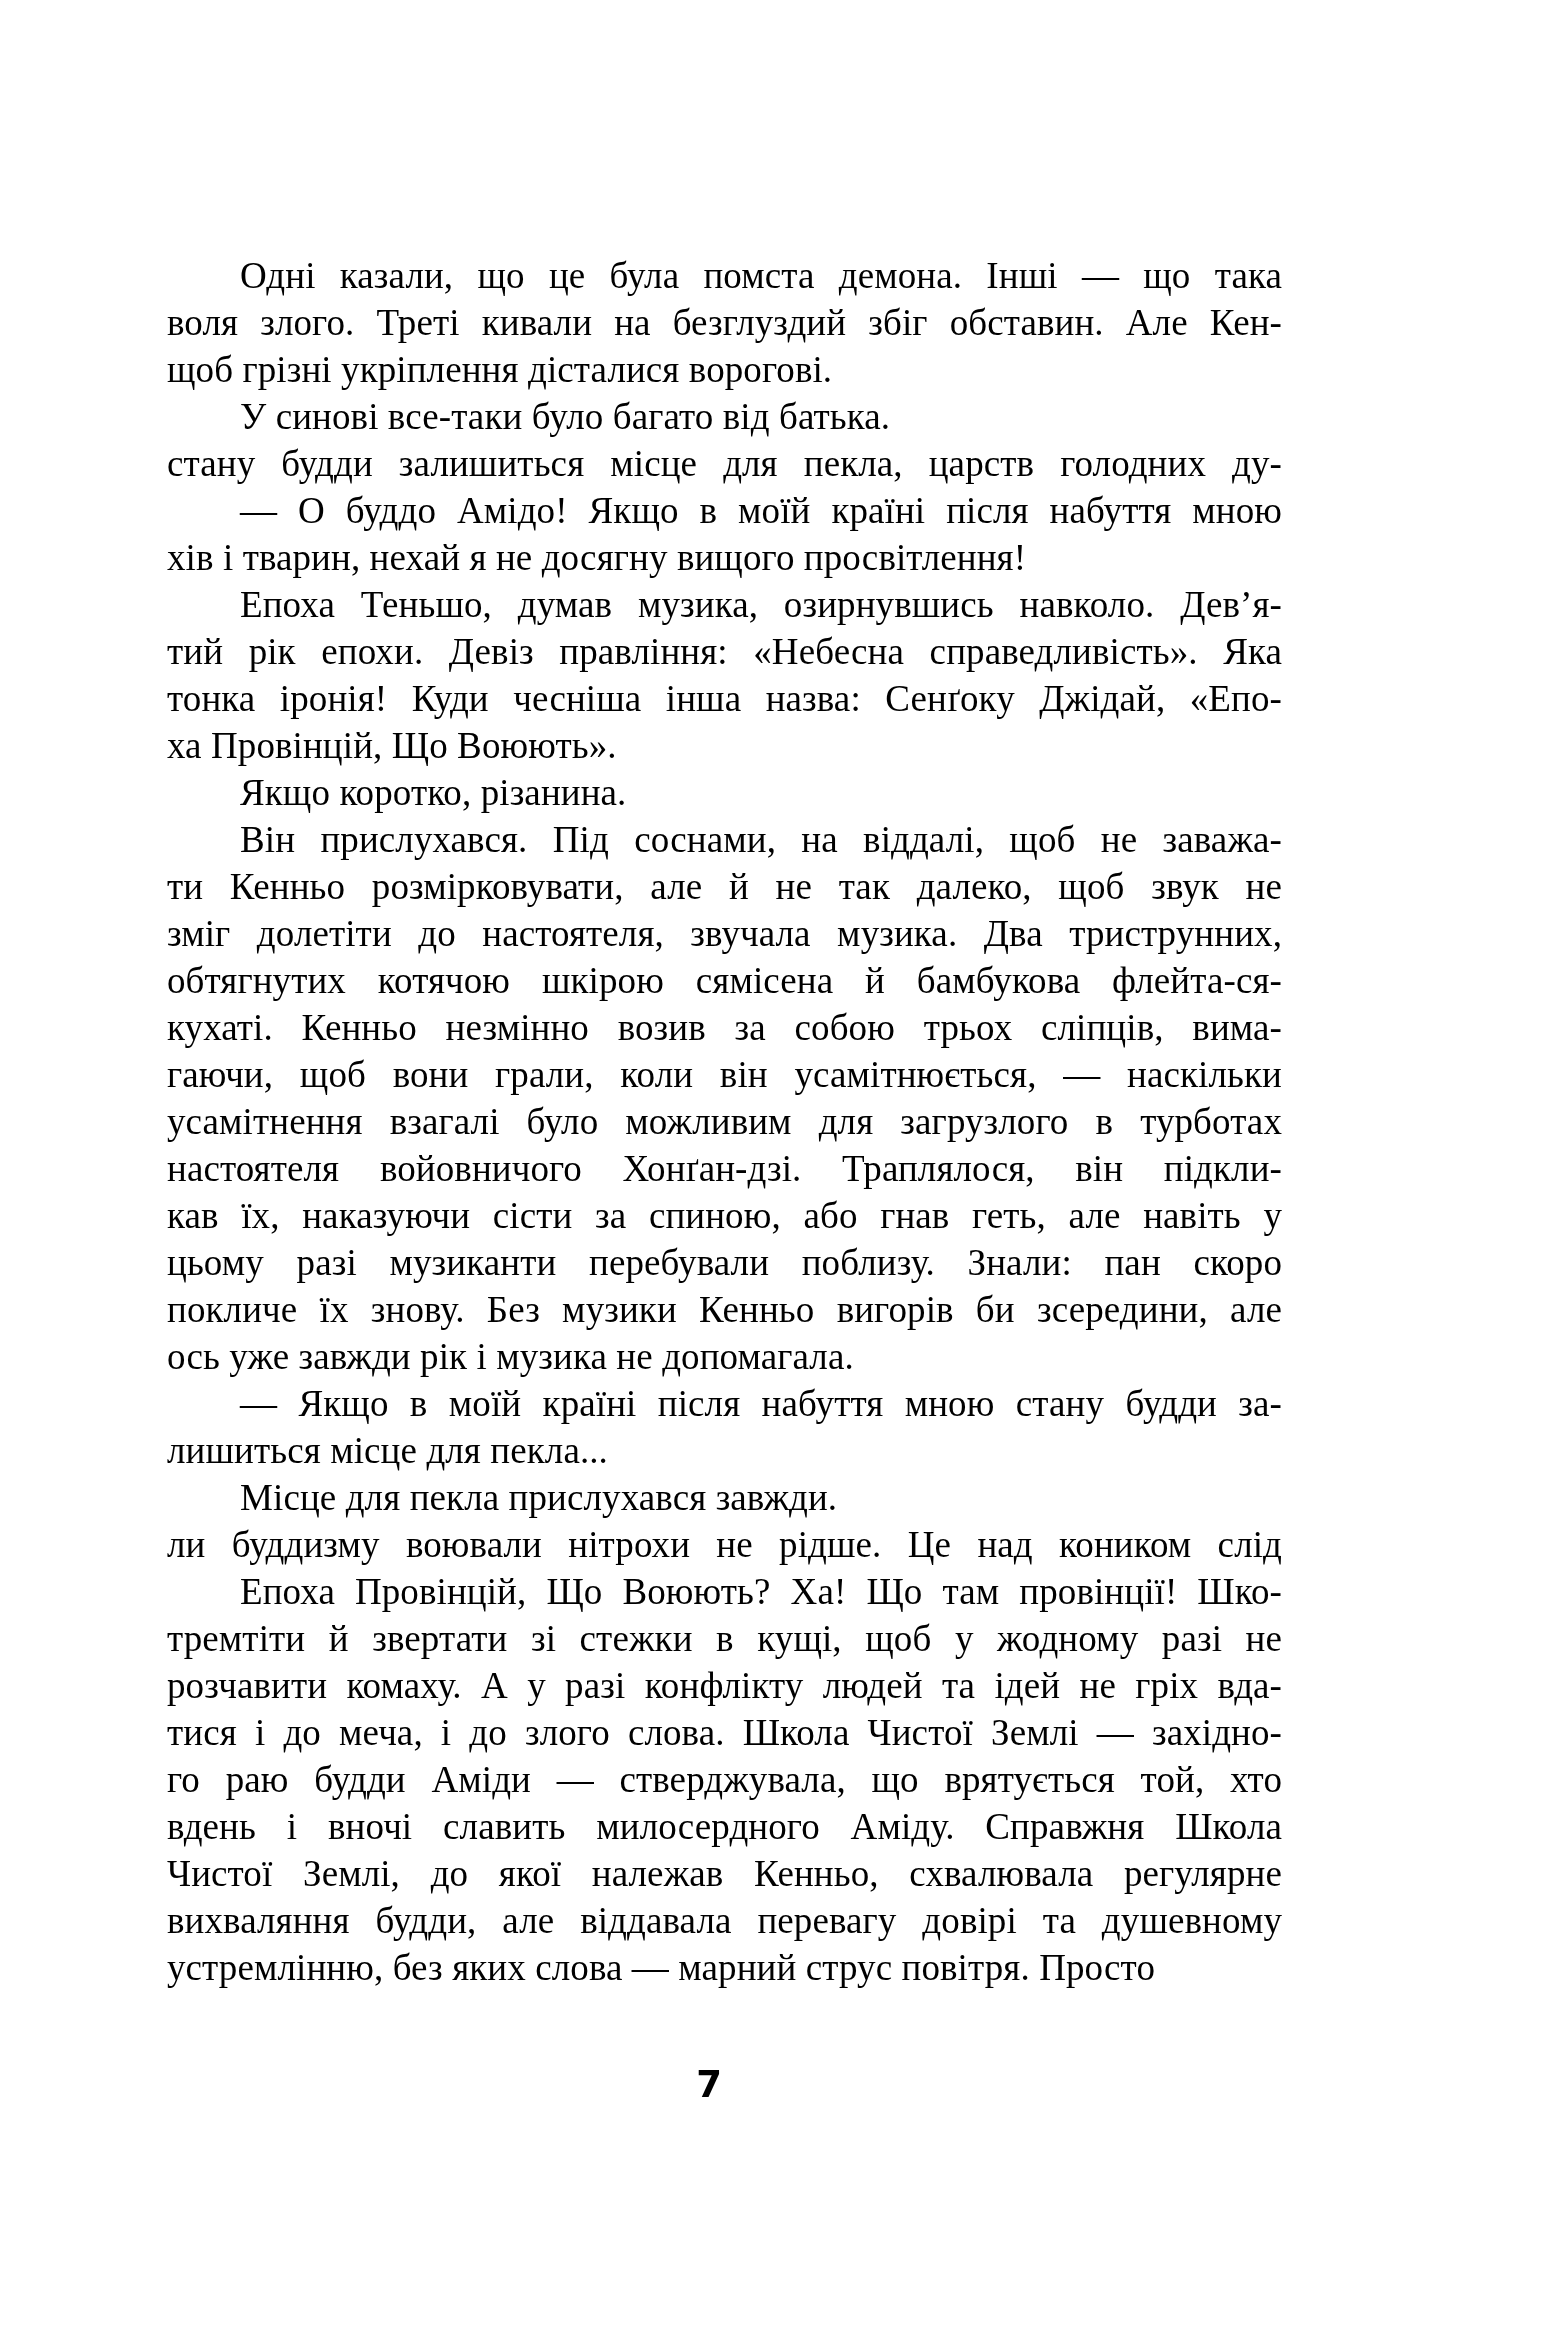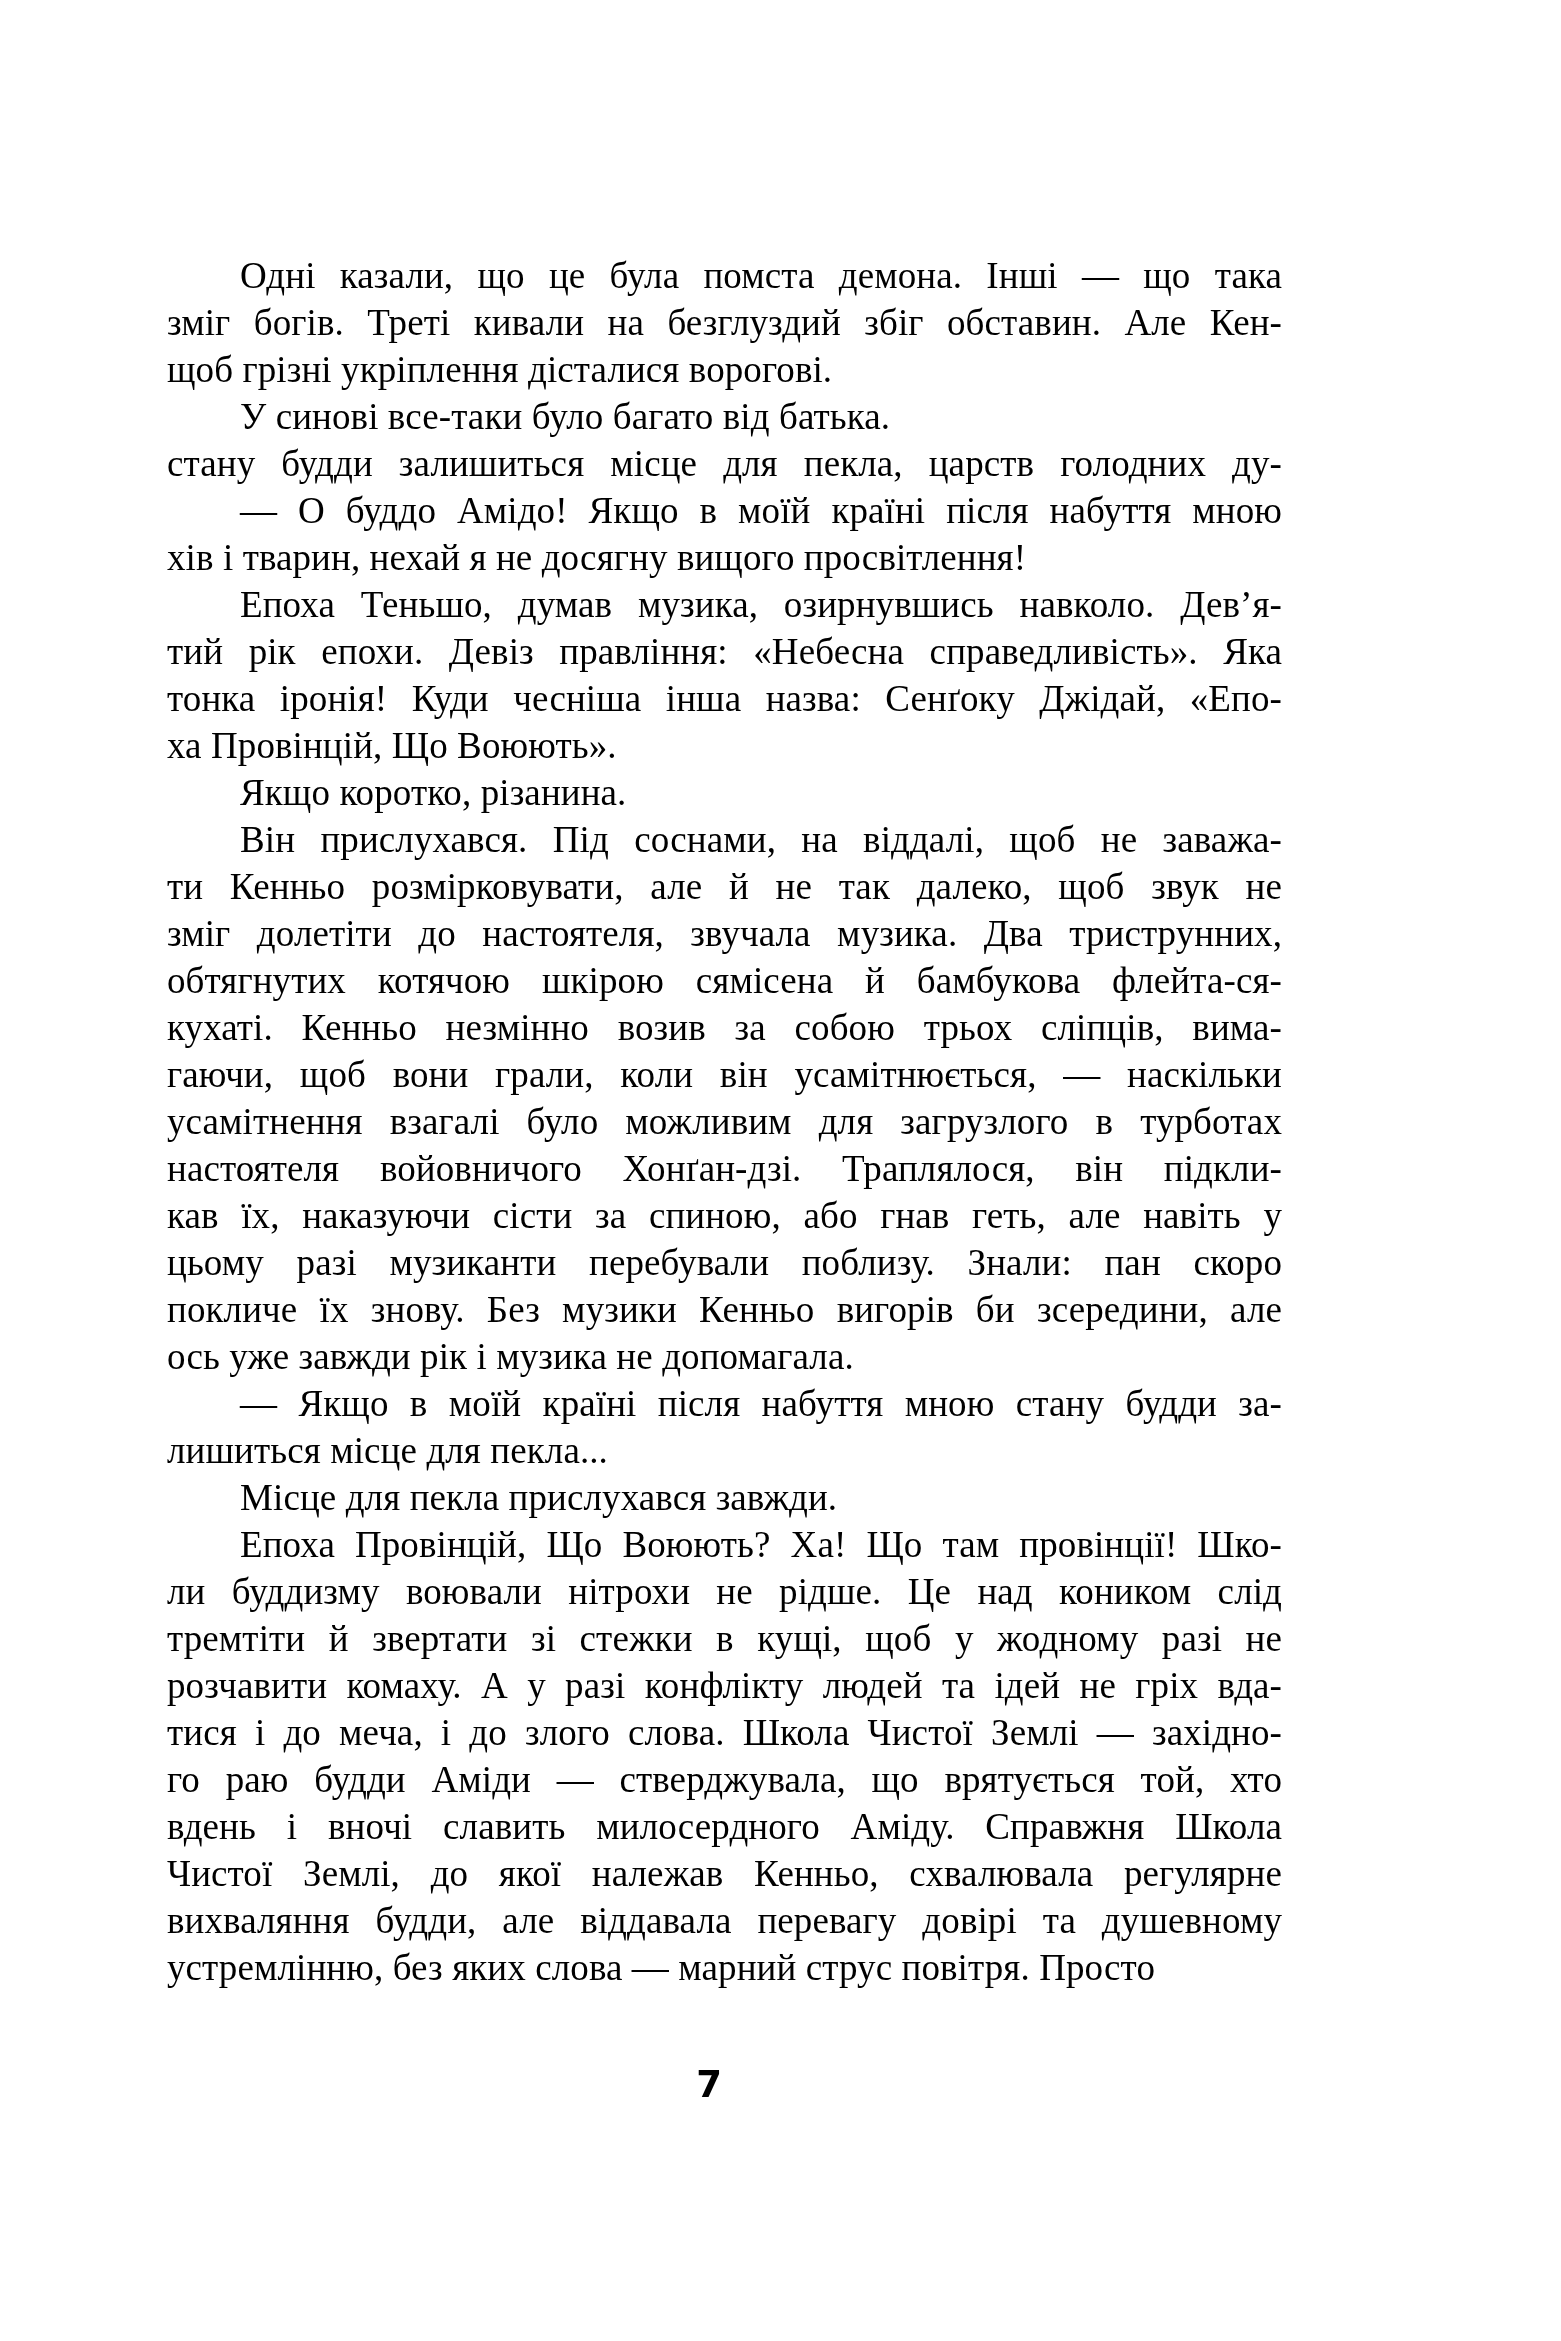--- a/index.html
+++ b/index.html
@@ -53,21 +53,21 @@
     color: #000000;
   }
 </style>
 </head>
 <body>
 
 <div class="book-page">
   <div class="body-text">
       <div class="para">
         <div class="line first">Одні казали, що це була помста демона. Інші — що така</div>
-        <div class="line">зміг богів. Треті кивали на безглуздий збіг обставин. Але Кен-</div>
+        <div class="line">воля злого. Треті кивали на безглуздий збіг обставин. Але Кен-</div>
         <div class="line last">щоб грізні укріплення дісталися ворогові.</div>
       </div>
       <div class="para">
         <div class="line first last">У синові все-таки було багато від батька.</div>
       </div>
       <div class="para">
         <div class="line">стану будди залишиться місце для пекла, царств голодних ду-</div>
         <div class="line first">— О буддо Амідо! Якщо в моїй країні після набуття мною</div>
         <div class="line last">хів і тварин, нехай я не досягну вищого просвітлення!</div>
       </div>
@@ -95,22 +95,22 @@
         <div class="line last">ось уже завжди рік і музика не допомагала.</div>
       </div>
       <div class="para">
         <div class="line first">— Якщо в моїй країні після набуття мною стану будди за-</div>
         <div class="line last">лишиться місце для пекла...</div>
       </div>
       <div class="para">
         <div class="line first last">Місце для пекла прислухався завжди.</div>
       </div>
       <div class="para">
+        <div class="line">ли буддизму воювали нітрохи не рідше. Це над коником слід</div>
         <div class="line first">Епоха Провінцій, Що Воюють? Ха! Що там провінції! Шко-</div>
-        <div class="line">ли буддизму воювали нітрохи не рідше. Це над коником слід</div>
         <div class="line">тремтіти й звертати зі стежки в кущі, щоб у жодному разі не</div>
         <div class="line">розчавити комаху. А у разі конфлікту людей та ідей не гріх вда-</div>
         <div class="line">тися і до меча, і до злого слова. Школа Чистої Землі — західно-</div>
         <div class="line">го раю будди Аміди — стверджувала, що врятується той, хто</div>
         <div class="line">вдень і вночі славить милосердного Аміду. Справжня Школа</div>
         <div class="line">Чистої Землі, до якої належав Кенньо, схвалювала регулярне</div>
         <div class="line">вихваляння будди, але віддавала перевагу довірі та душевному</div>
         <div class="line last">устремлінню, без яких слова — марний струс повітря. Просто</div>
       </div>
     </div>

